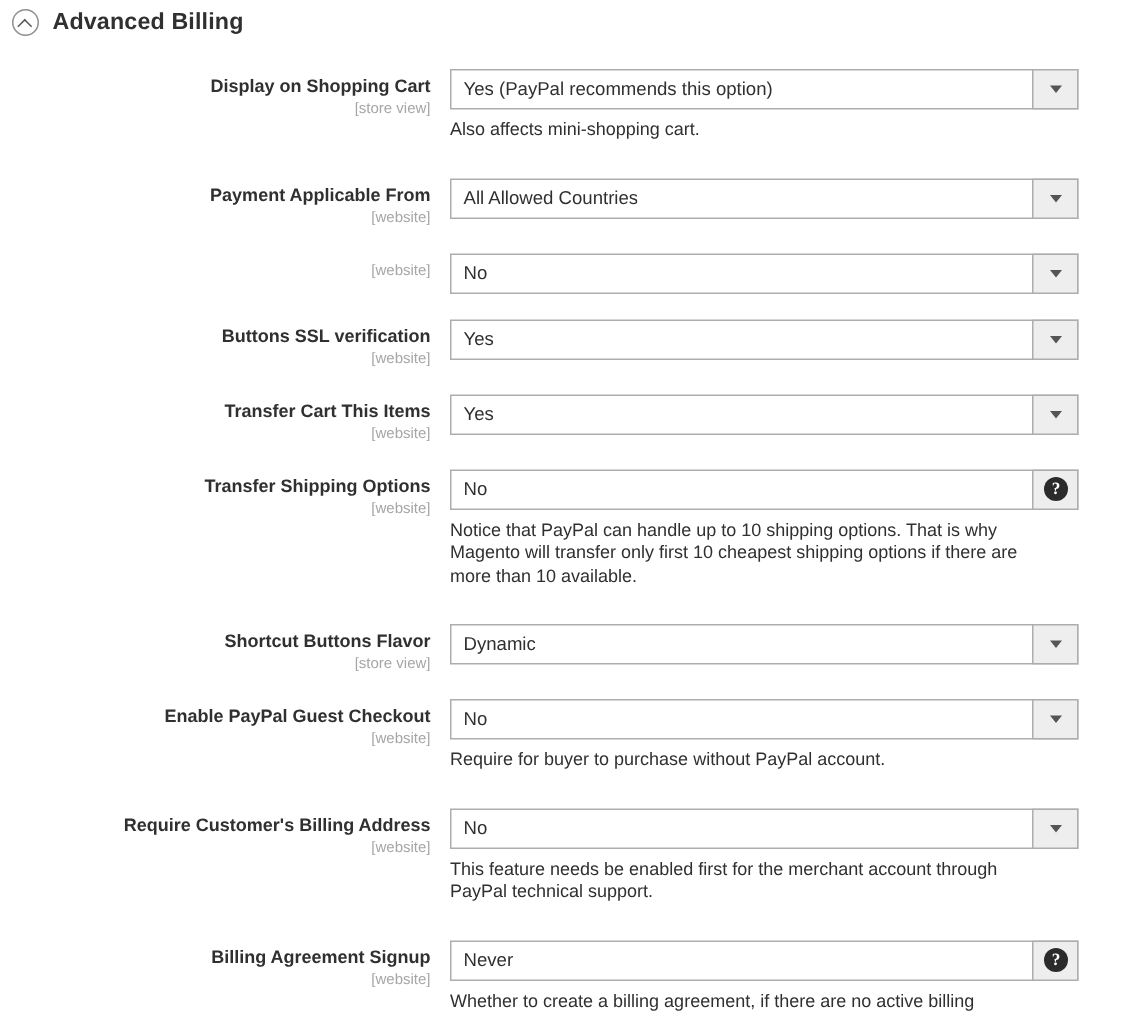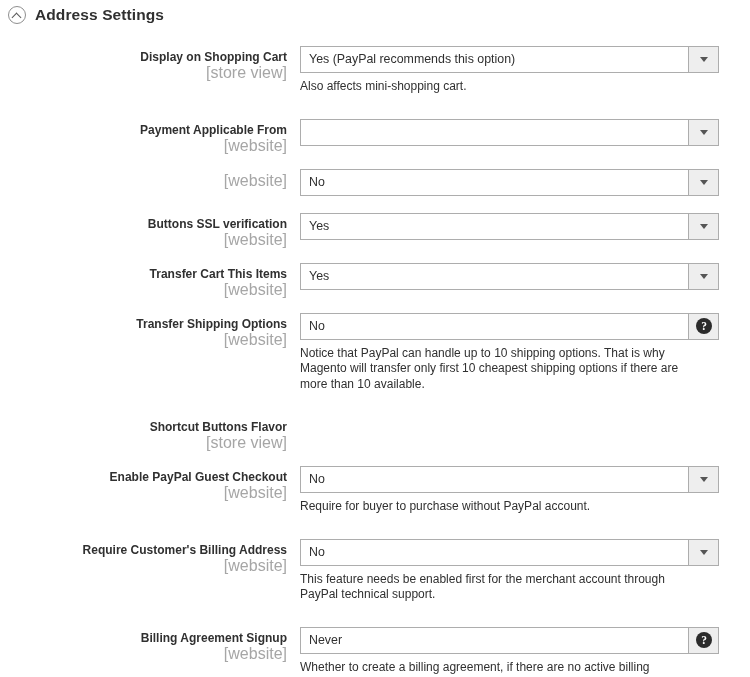--- a/index.html
+++ b/index.html
@@ -61,21 +61,21 @@
     padding-top: 4px;
   }
   .label-text {
     font-size: 12px;
     font-weight: bold;
     color: #303030;
     line-height: 15px;
     display: block;
   }
   .scope-text {
-    font-size: 16px;
+    font-size: 10px;
     color: #a6a6a6;
     line-height: 13px;
     display: block;
     margin-top: 1px;
   }
   .field-col {
     flex: 0 0 auto;
     width: 450px;
     position: relative;
   }
@@ -137,21 +137,21 @@
   .spacer-sm { height: 17px; }
   .spacer-md { height: 24px; }
 </style>
 </head>
 <body>
 
 <div class="page">
 
   <div class="section-head">
     <span class="collapse-icon"></span>
-    <span class="section-title">Address Settings</span>
+    <span class="section-title">Advanced Billing</span>
   </div>
 
   <div class="form" id="form-rows">
       <div class="row">
         <div class="label-col">
           <span class="label-text">Display on Shopping Cart</span>
           <span class="scope-text">[store view]</span>
         </div>
         <div class="field-col">
           <div class="select">
@@ -162,20 +162,21 @@
         </div>
       </div>
       <div class="spacer-md"></div>
       <div class="row">
         <div class="label-col">
           <span class="label-text">Payment Applicable From</span>
           <span class="scope-text">[website]</span>
         </div>
         <div class="field-col">
           <div class="select">
+            <span class="select-value">All Allowed Countries</span>
             <span class="select-arrow"></span>
           </div>
         </div>
       </div>
       <div class="spacer-sm"></div>
       <div class="row">
         <div class="label-col">
           <span class="scope-text">[website]</span>
         </div>
         <div class="field-col">
@@ -225,20 +226,26 @@
           <span class="help-icon">?</span>
           <div class="note">Notice that PayPal can handle up to 10 shipping options. That is why Magento will transfer only first 10 cheapest shipping options if there are more than 10 available.</div>
         </div>
       </div>
       <div class="spacer-md"></div>
       <div class="row">
         <div class="label-col">
           <span class="label-text">Shortcut Buttons Flavor</span>
           <span class="scope-text">[store view]</span>
         </div>
+        <div class="field-col">
+          <div class="select">
+            <span class="select-value">Dynamic</span>
+            <span class="select-arrow"></span>
+          </div>
+        </div>
       </div>
       <div class="spacer-sm"></div>
       <div class="row">
         <div class="label-col">
           <span class="label-text">Enable PayPal Guest Checkout</span>
           <span class="scope-text">[website]</span>
         </div>
         <div class="field-col">
           <div class="select">
             <span class="select-value">No</span>

